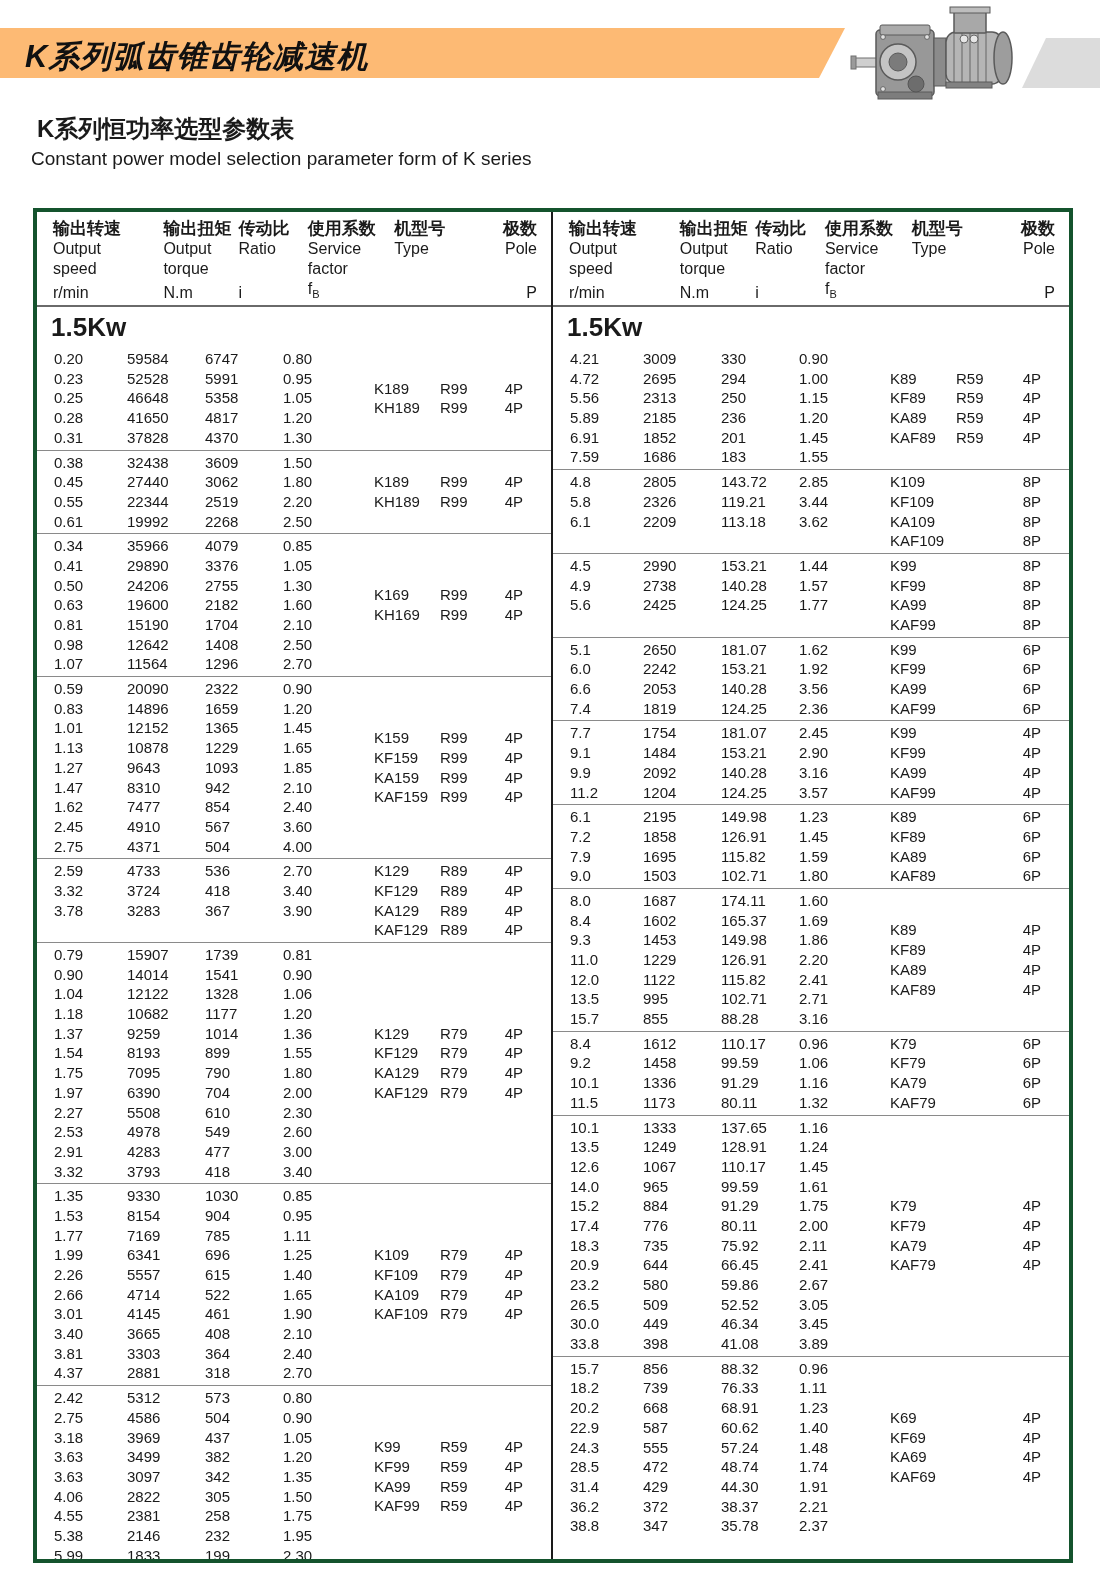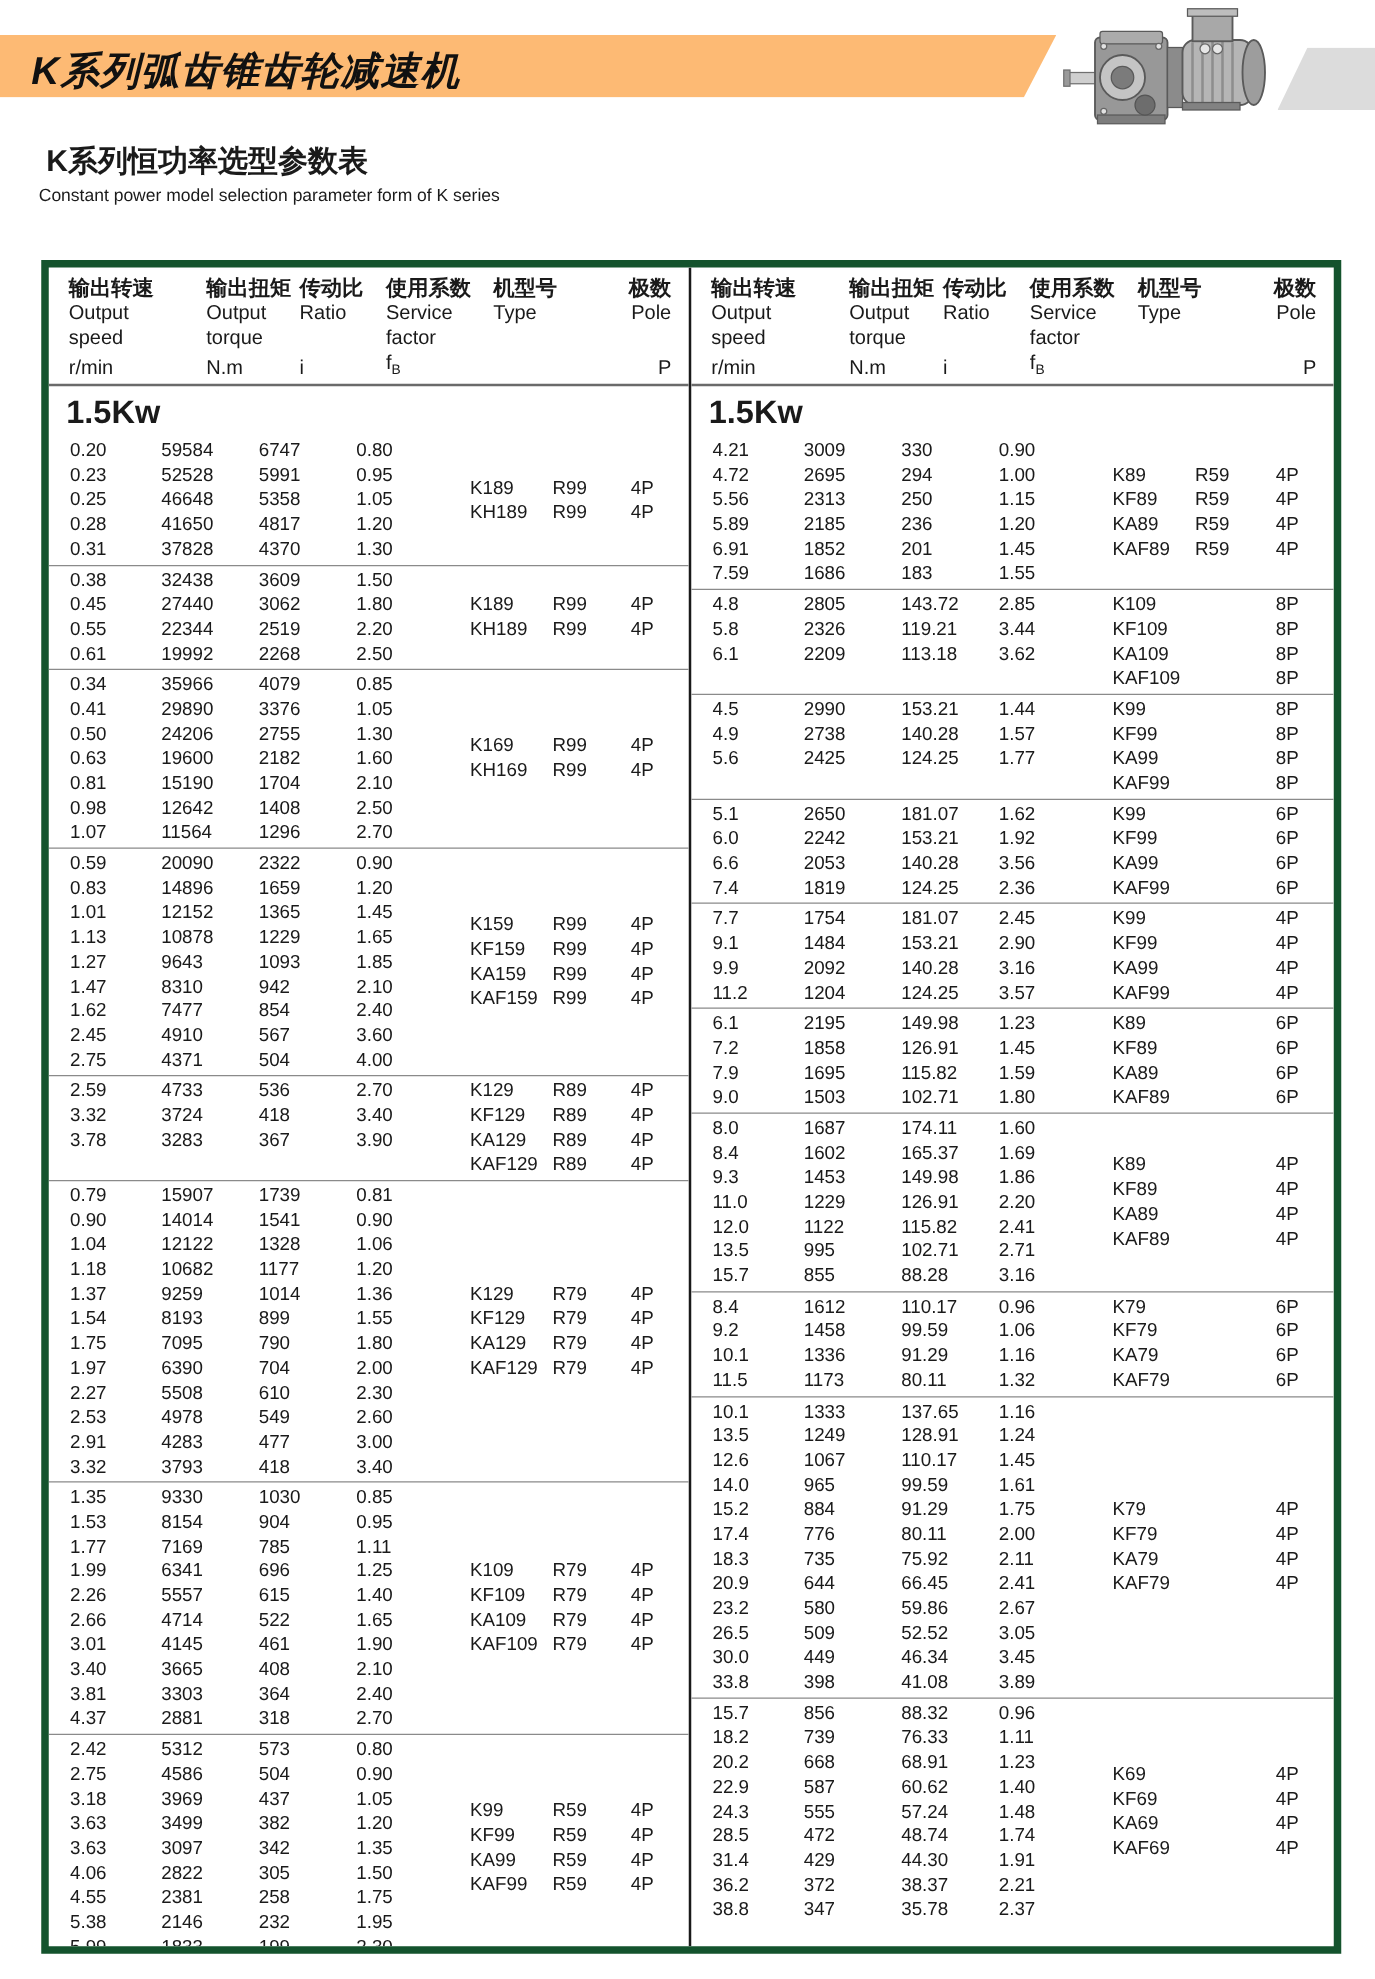--- a/index.html
+++ b/index.html
@@ -19,25 +19,25 @@
     padding-left:25px;letter-spacing:1px;color:#111;
   }
   .banner-right{
     position:absolute;top:38px;right:0;width:78px;height:50px;
     background:#dcdcdc;
     clip-path:polygon(24px 0,100% 0,100% 100%,0 100%);
   }
   .machine{position:absolute;left:850px;top:6px;width:178px;height:110px;}
   
   .title-cn{position:absolute;left:37px;top:113px;font-size:24px;font-weight:bold;}
-  .title-en{position:absolute;left:31px;top:148px;font-size:14px;}
+  .title-en{position:absolute;left:31px;top:148px;font-size:19px;}
   
   .ptable{
     position:absolute;left:33px;top:208px;width:1040px;height:1355px;
-    border:6px solid #14532d;display:flex;box-sizing:border-box;overflow:hidden;
+    border:4px solid #14532d;display:flex;box-sizing:border-box;overflow:hidden;
   }
   .half{width:50%;display:flex;flex-direction:column;box-sizing:border-box;overflow:hidden;}
   .half.left{border-right:2px solid #1a1a1a;}
   
   .thead{
     height:95px;border-bottom:2px solid #6a6a6a;display:flex;
     padding-top:7px;box-sizing:border-box;flex:none;
   }
   .hcell{display:flex;flex-direction:column;line-height:20px;font-size:16px;}
   .hcell .cn{font-weight:bold;font-size:17px;white-space:nowrap;}

